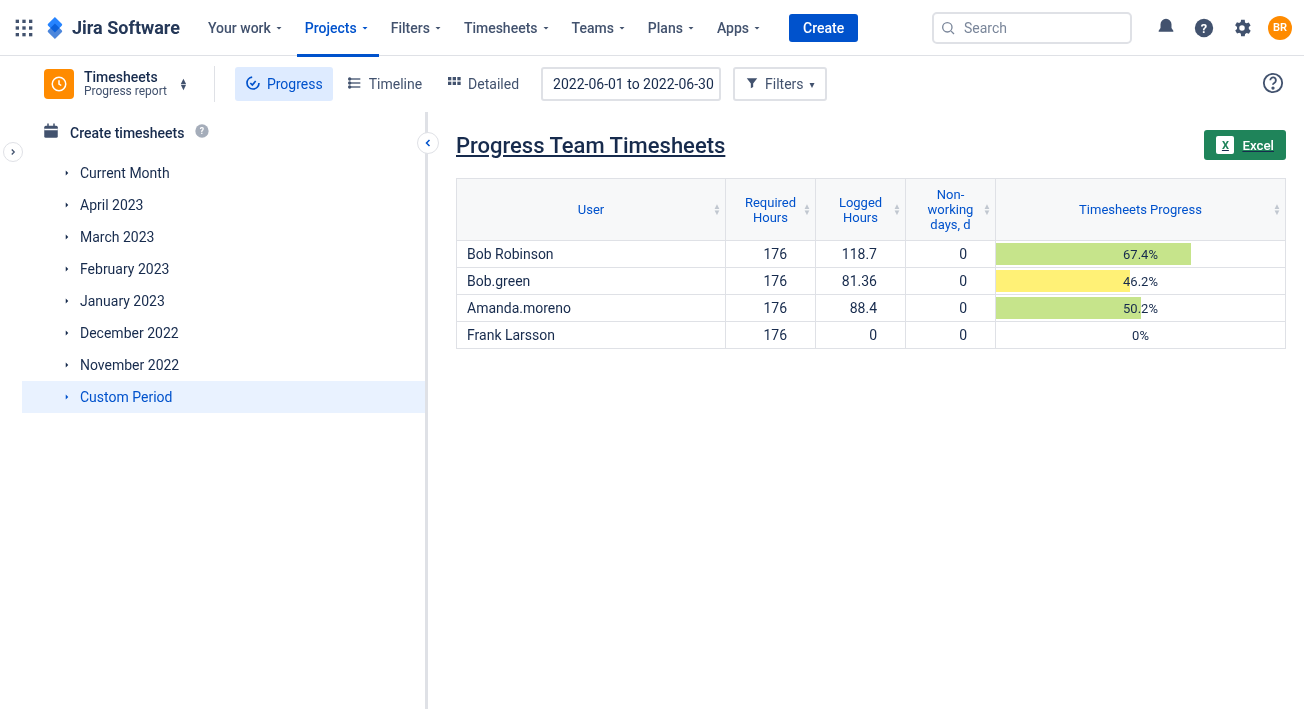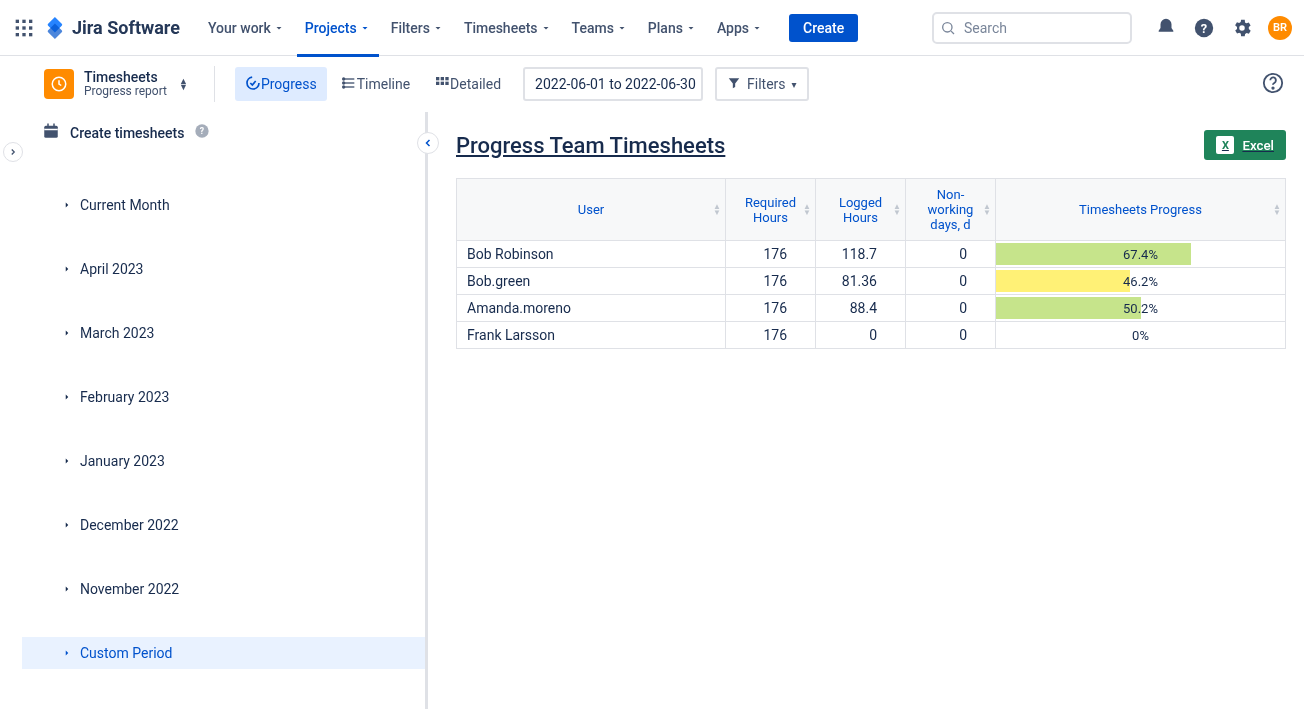--- a/index.html
+++ b/index.html
@@ -39,41 +39,41 @@
   .avatar{width:24px;height:24px;border-radius:50%;background:#ff8b00;color:#fff;display:flex;align-items:center;justify-content:center;font-size:11px;font-weight:600;}
   
   .secbar{display:flex;align-items:center;height:56px;padding:0 20px 0 44px;gap:12px;}
   .proj-block{display:flex;align-items:center;gap:10px;margin-right:6px;}
   .proj-ico{width:30px;height:30px;border-radius:4px;background:#ff8b00;display:flex;align-items:center;justify-content:center;color:#fff;}
   .proj-txt{display:flex;flex-direction:column;line-height:1.1;}
   .proj-title{font-weight:500;color:var(--text);}
   .proj-sub{font-size:12px;color:var(--text-subtle);}
   .updown{display:flex;flex-direction:column;color:var(--text-subtle);font-size:9px;line-height:6px;margin-left:2px;}
   .secbar .vsep{width:1px;height:36px;background:var(--border);margin:0 8px;}
-  .viewbtn{display:flex;align-items:center;gap:0;height:34px;padding:12px 10px;color:var(--text-subtle);cursor:pointer;border-radius:3px;}
+  .viewbtn{display:flex;align-items:center;gap:6px;height:34px;padding:12px 10px;color:var(--text-subtle);cursor:pointer;border-radius:3px;}
   .viewbtn.active{background:var(--blue-mid);color:var(--blue);}
   .date-range{height:34px;border:2px solid var(--border);border-radius:3px;padding:0 10px;font-size:14px;color:var(--text);width:180px;overflow:hidden;white-space:nowrap;display:flex;align-items:center;}
   .filters-btn{display:flex;align-items:center;gap:6px;height:34px;border:2px solid var(--border);border-radius:3px;padding:0 10px;color:var(--text-subtle);cursor:pointer;}
   .sec-spacer{flex:1;}
   .qhelp-right{color:var(--text-subtle);cursor:pointer;}
   
   .main{display:flex;height:calc(100vh - 112px);position:relative;}
   .side-handle{position:absolute;left:3px;top:30px;width:20px;height:20px;border:1px solid var(--border);border-radius:50%;background:#fff;display:flex;align-items:center;justify-content:center;color:var(--text-subtle);cursor:pointer;z-index:2;}
   .collapse-handle{position:absolute;left:-11px;top:20px;width:22px;height:22px;border:1px solid var(--border);border-radius:50%;background:#fff;display:flex;align-items:center;justify-content:center;color:var(--blue);cursor:pointer;z-index:2;}
   .sidebar{width:406px;border-right:3px solid var(--border);background:var(--bg);display:flex;flex-direction:column;margin-left:22px;}
   .side-row1{display:flex;align-items:center;gap:12px;padding:18px 20px 16px;}
   .side-lbl{color:var(--text-subtle);}
   .chip-input{flex:1;height:32px;border:1px solid var(--border);border-radius:3px;display:flex;align-items:center;padding:0 6px;}
   .chip{background:#f4f5f7;border-radius:3px;padding:2px 6px;display:flex;align-items:center;gap:4px;font-size:13px;color:var(--text);}
   .chip .x{color:#7a869a;cursor:pointer;font-size:12px;}
   .side-row2{display:flex;align-items:center;gap:10px;padding:10px 20px 14px;color:var(--text);font-weight:500;}
   .side-row2 .cal-ico{color:var(--text-subtle);}
   .side-row2 .qico{color:#a5adba;}
   .tree{padding-bottom:12px;}
-  .treeitem{display:flex;align-items:flex-end;gap:8px;padding:8px 20px 8px 40px;color:var(--text);cursor:pointer;margin-top:32px;}
+  .treeitem{display:flex;align-items:flex-end;gap:8px;padding:8px 20px 8px 40px;color:var(--text);cursor:pointer;}
   .treeitem .car{color:var(--text);}
   .treeitem.active{background:var(--blue-light);color:var(--blue);}
   .treeitem.active .car{color:var(--blue);}
   
   .content{flex:1;padding:18px 18px 18px 28px;position:relative;}
   .content-head{display:flex;align-items:center;justify-content:space-between;margin-bottom:18px;text-decoration:underline;}
   .ptitle{font-size:22px;font-weight:500;color:#172b4d;}
   .excel-btn{display:flex;align-items:center;gap:8px;background:var(--green-btn);color:#fff;border:none;border-radius:3px;height:30px;padding:0 12px;font-weight:500;cursor:pointer;}
   .excel-ico{width:18px;height:18px;background:#fff;color:var(--green-btn);border-radius:2px;display:flex;align-items:center;justify-content:center;font-size:11px;font-weight:700;}
   table{width:100%;border-collapse:collapse;border:1px solid var(--border);}

